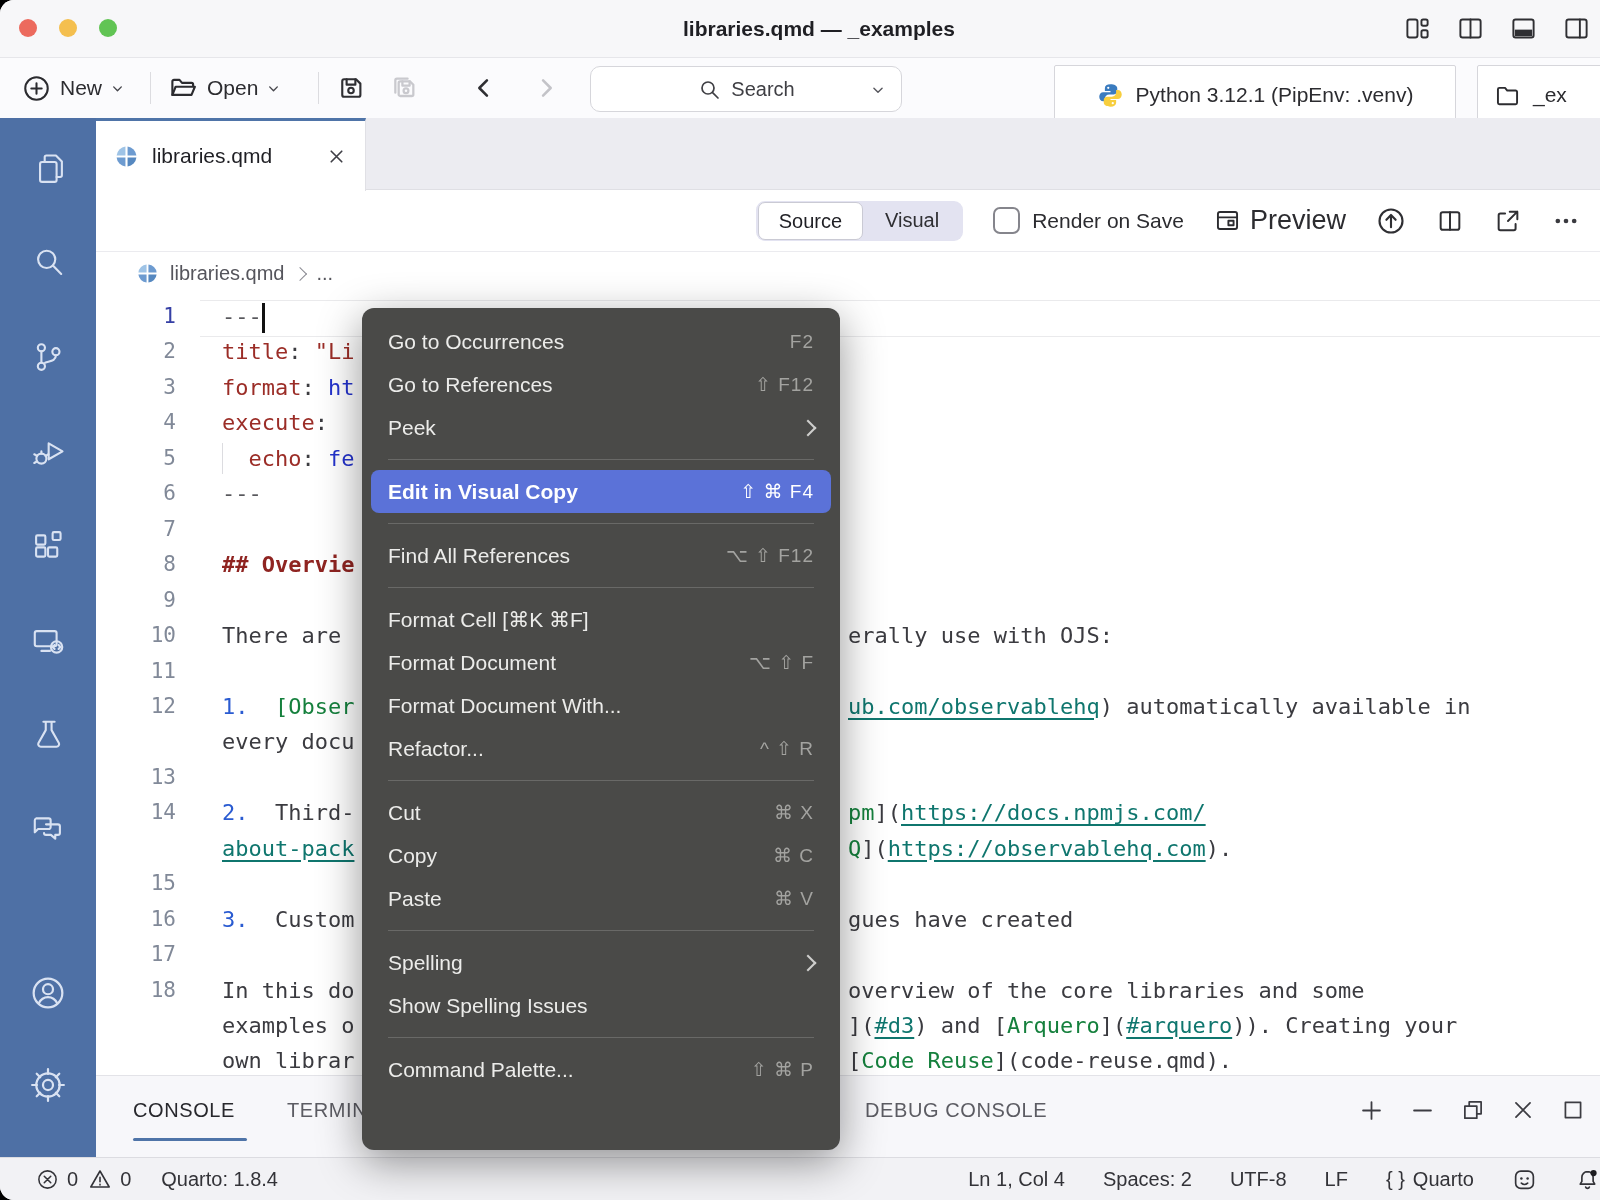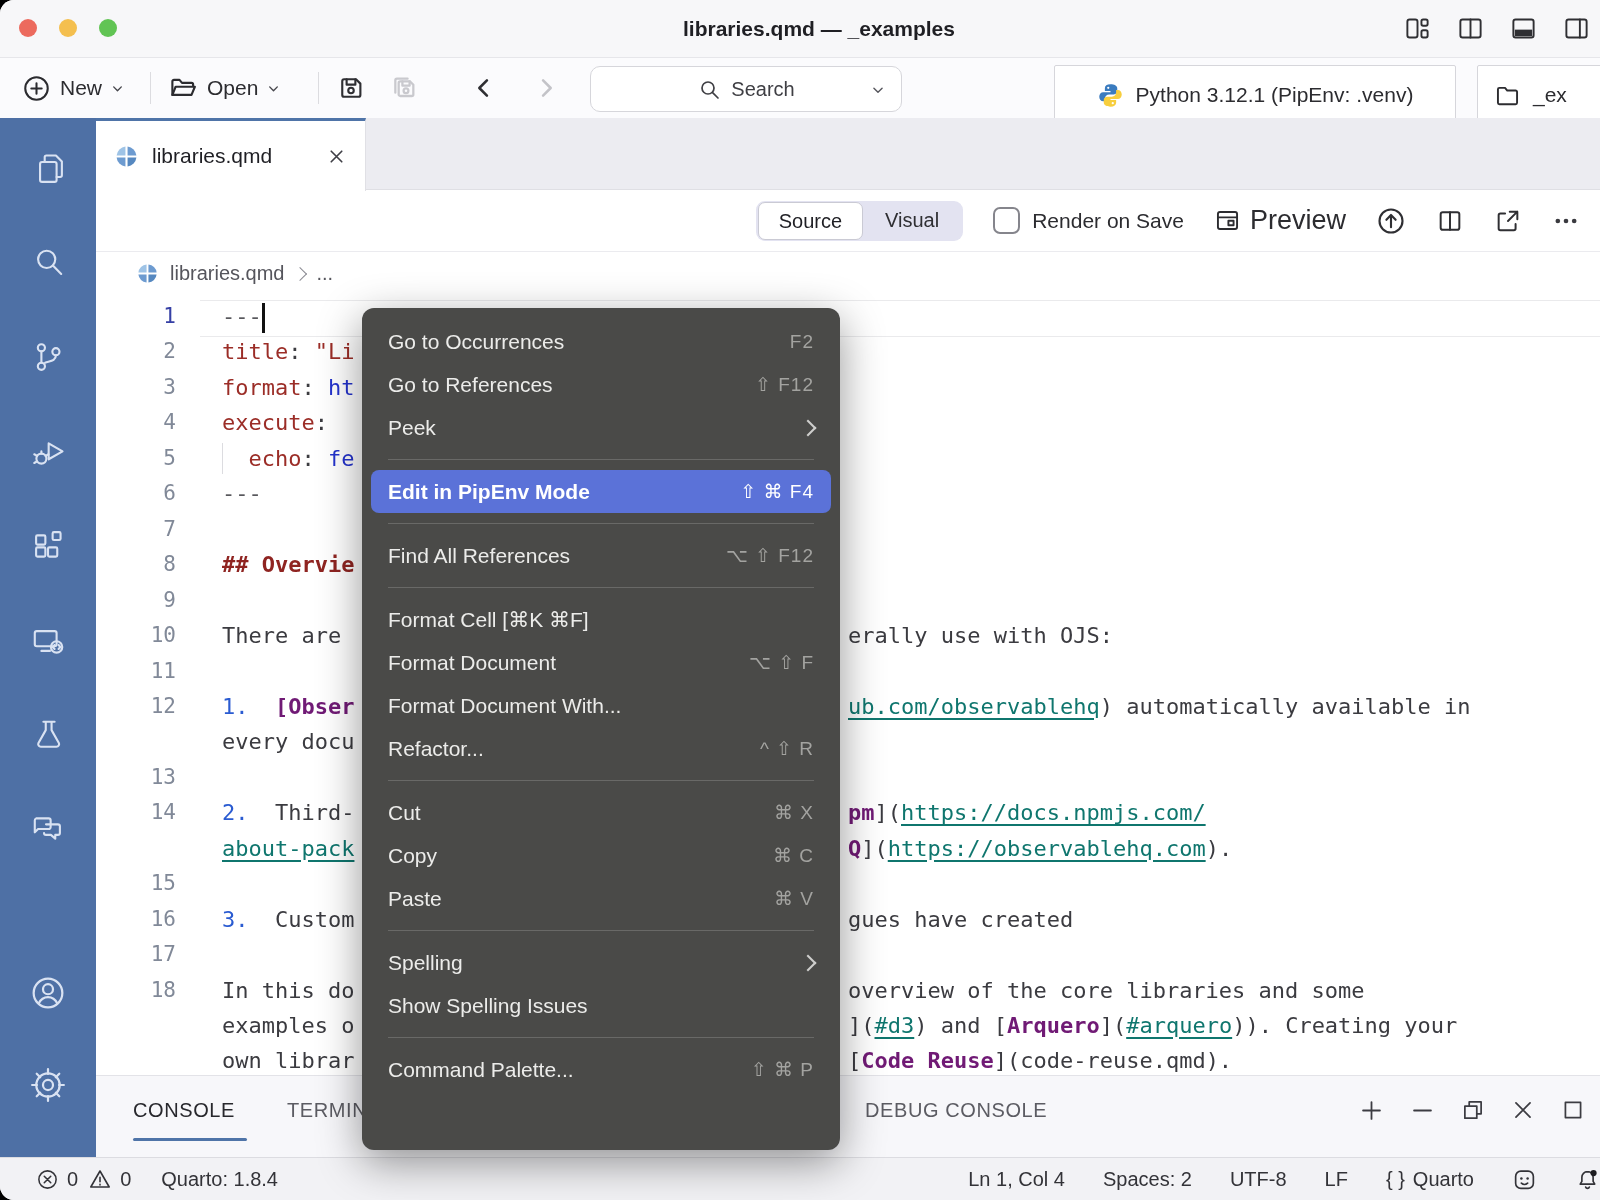--- a/index.html
+++ b/index.html
@@ -59,21 +59,21 @@
   
   .editor{position:absolute;left:96px;top:295px;right:0;bottom:125px;background:#fff;overflow:hidden;}
   .curline{position:absolute;left:104px;right:28px;top:5px;height:35px;border-top:1px solid #eaeaec;border-bottom:1px solid #eaeaec;}
   .cursor{position:absolute;left:166px;top:8px;width:3px;height:30px;background:#111;}
   .iguide{position:absolute;left:126px;top:148px;width:1px;height:31px;background:#dcdce0;}
   .crow{position:absolute;left:0;right:0;height:36px;line-height:35px;font-family:"DejaVu Sans Mono",monospace;font-size:22px;}
   .lnum{position:absolute;left:0;top:0;width:80px;text-align:right;color:#818998;font-size:21px;}
   .lnum.act{color:#3640a5;}
   .frag{position:absolute;top:0;white-space:pre;}
   .p{color:#3b3b40;} .k{color:#9b2d27;} .v{color:#2433cd;} .n{color:#2a5bd1;}
-  .r{color:#701a75;font-weight:bold;} .h{color:#8f2421;font-weight:bold;} .d{color:#57575c;}
+  .r{color:#15803d;} .h{color:#8f2421;font-weight:bold;} .d{color:#57575c;}
   .u{color:#0f766e;text-decoration:underline;text-underline-offset:4px;}
   .sgutter{position:absolute;right:0;top:0;bottom:0;width:28px;border-left:1px solid #ededf0;}
   .sthumb{position:absolute;right:0;top:8px;width:28px;height:38px;background:#c6c6c9;}
   .smark{position:absolute;right:0;top:8px;width:28px;height:5px;background:#57575a;}
 
   
   .cmenu{position:absolute;left:362px;top:308px;width:478px;height:842px;background:#4a4a48;border-radius:12px;
          box-shadow:0 12px 44px rgba(0,0,0,.42);z-index:40;padding:12px 0;box-sizing:border-box;
          display:flex;flex-direction:column;overflow:hidden;}
   .mi{flex:none;height:43px;display:flex;align-items:center;padding:0 26px;color:#ececea;font-size:21px;}
@@ -483,21 +483,21 @@
     <div class="mi">
           <span>Go to References</span>
           <span class="sc">⇧ F12</span>
         </div>
     <div class="mi">
           <span>Peek</span>
           <span class="subchev"></span>
         </div>
     <div class="msep"></div>
     <div class="mi hl">
-          <span>Edit in PipEnv Mode</span>
+          <span>Edit in Visual Copy</span>
           <span class="sc">⇧ ⌘ F4</span>
         </div>
     <div class="msep"></div>
     <div class="mi">
           <span>Find All References</span>
           <span class="sc">⌥ ⇧ F12</span>
         </div>
     <div class="msep"></div>
     <div class="mi">
           <span>Format Cell [⌘K ⌘F]</span>

